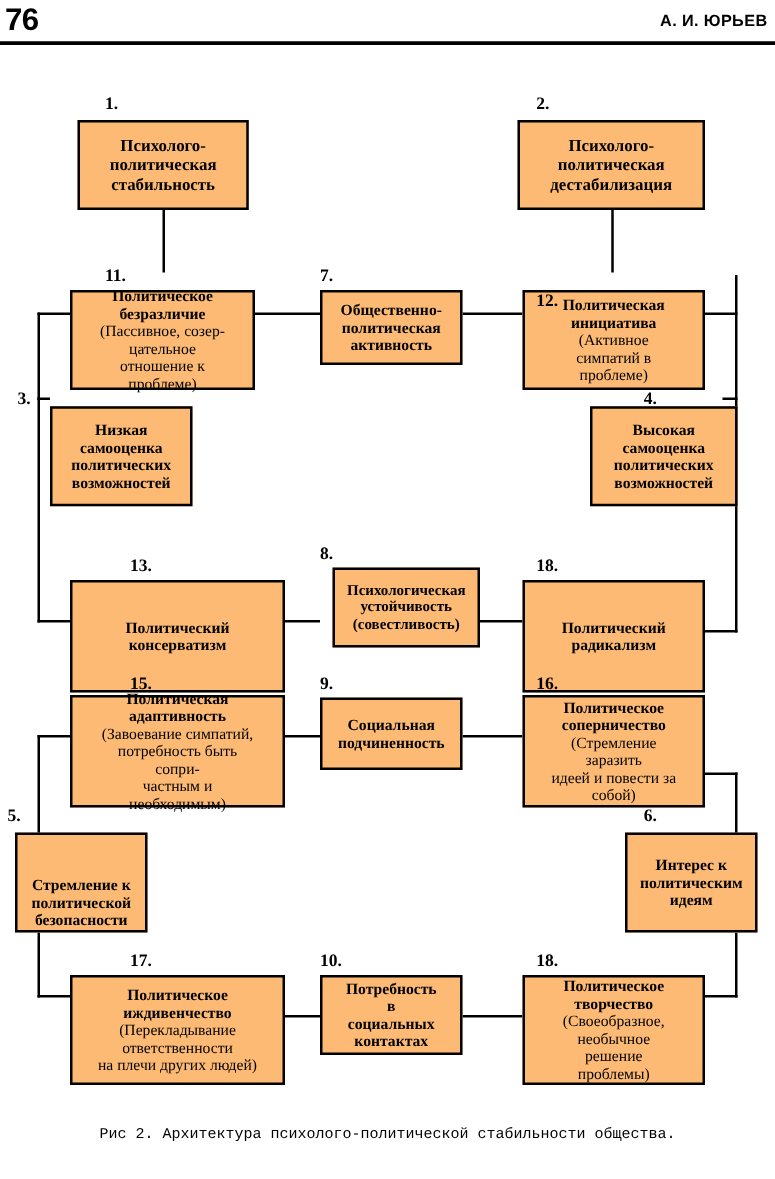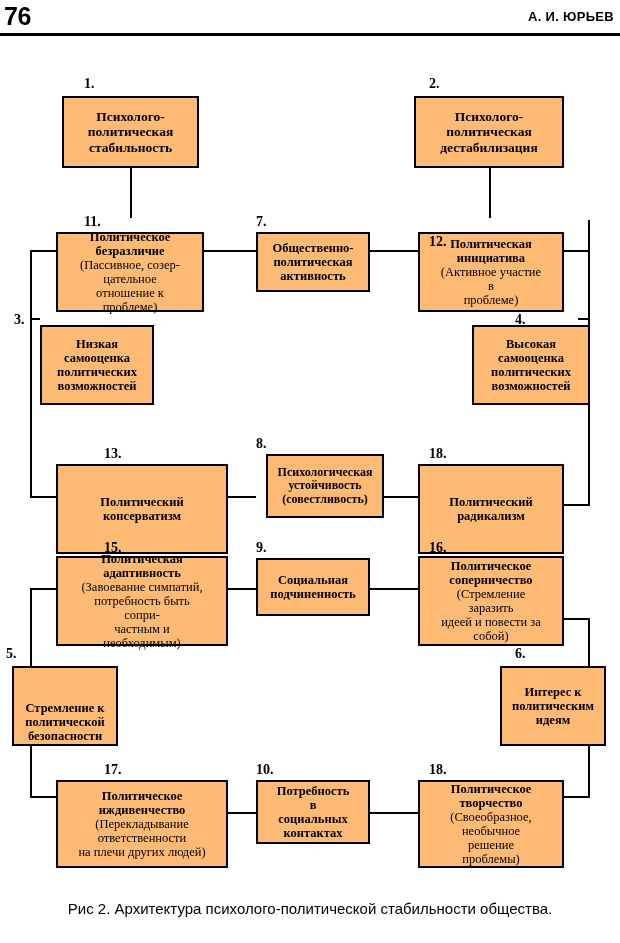--- a/index.html
+++ b/index.html
@@ -96,22 +96,22 @@
   }
   .h { height: 2px; }
   .v { width: 2px; }
 
   
   #caption {
     position: absolute;
     left: 0; top: 900px;
     width: 620px;
     text-align: center;
-    font-family: Liberation Sans, sans-serif;
-    font-size: 15px;
+    font-family: Liberation Mono, monospace;
+    font-size: 12px;
     color: #000;
   }
 </style>
 </head>
 <body>
 
 <div id="page-header">
   <div id="page-number">76</div>
   <div id="header-author">А. И. ЮРЬЕВ</div>
   <div id="header-rule"></div>
@@ -187,21 +187,21 @@
   <div class="node" style="left:256px; top:192px; width:114px; height:60px;">
     <div class="title small" style="white-space:pre-line;">Общественно-
 политическая
 активность</div>
   </div>
 
   <div class="num" style="left:429px; top:174px;margin-top:20px;">12.</div>
   <div class="node" style="left:418px; top:192px; width:146px; height:80px;">
     <div class="title small" style="white-space:pre-line;">Политическая
 инициатива</div>
-    <div class="sub small" style="white-space:pre-line;">(Активное участие в
+    <div class="sub small" style="white-space:pre-line;">(Активное симпатий в
 проблеме)</div>
   </div>
 
   <div class="num" style="left:14px; top:272px;">3.</div>
   <div class="node" style="left:40px; top:285px; width:114px; height:80px;">
     <div class="title small" style="white-space:pre-line;">Низкая
 самооценка
 политических
 возможностей</div>
   </div>

